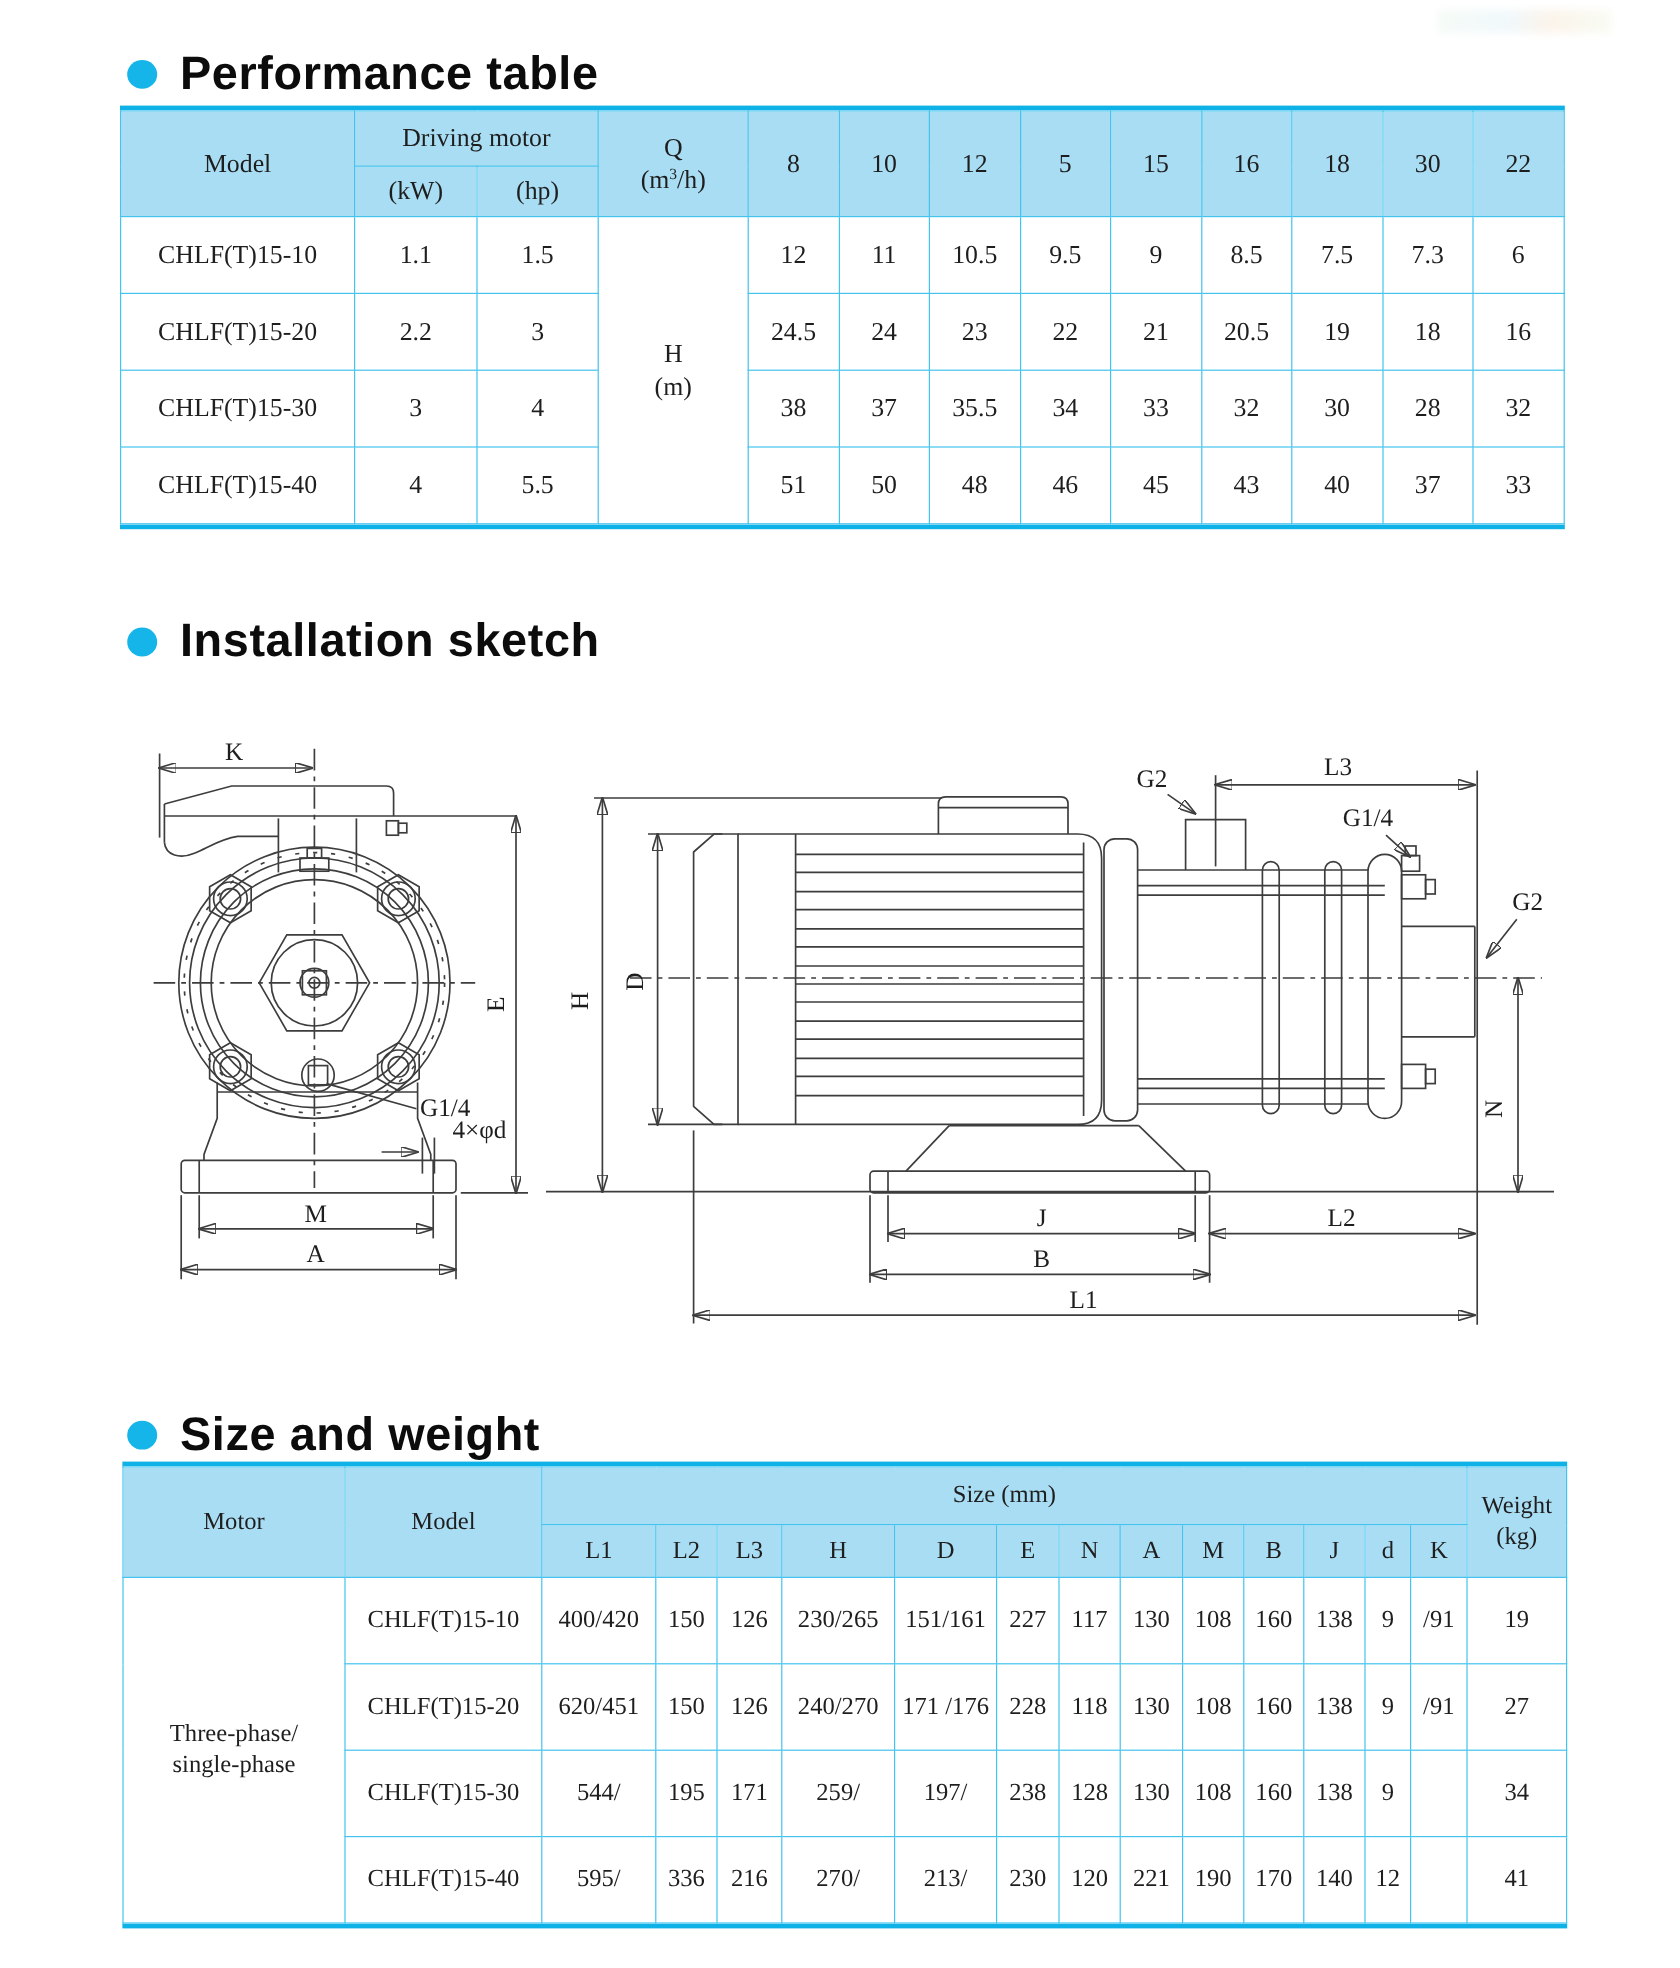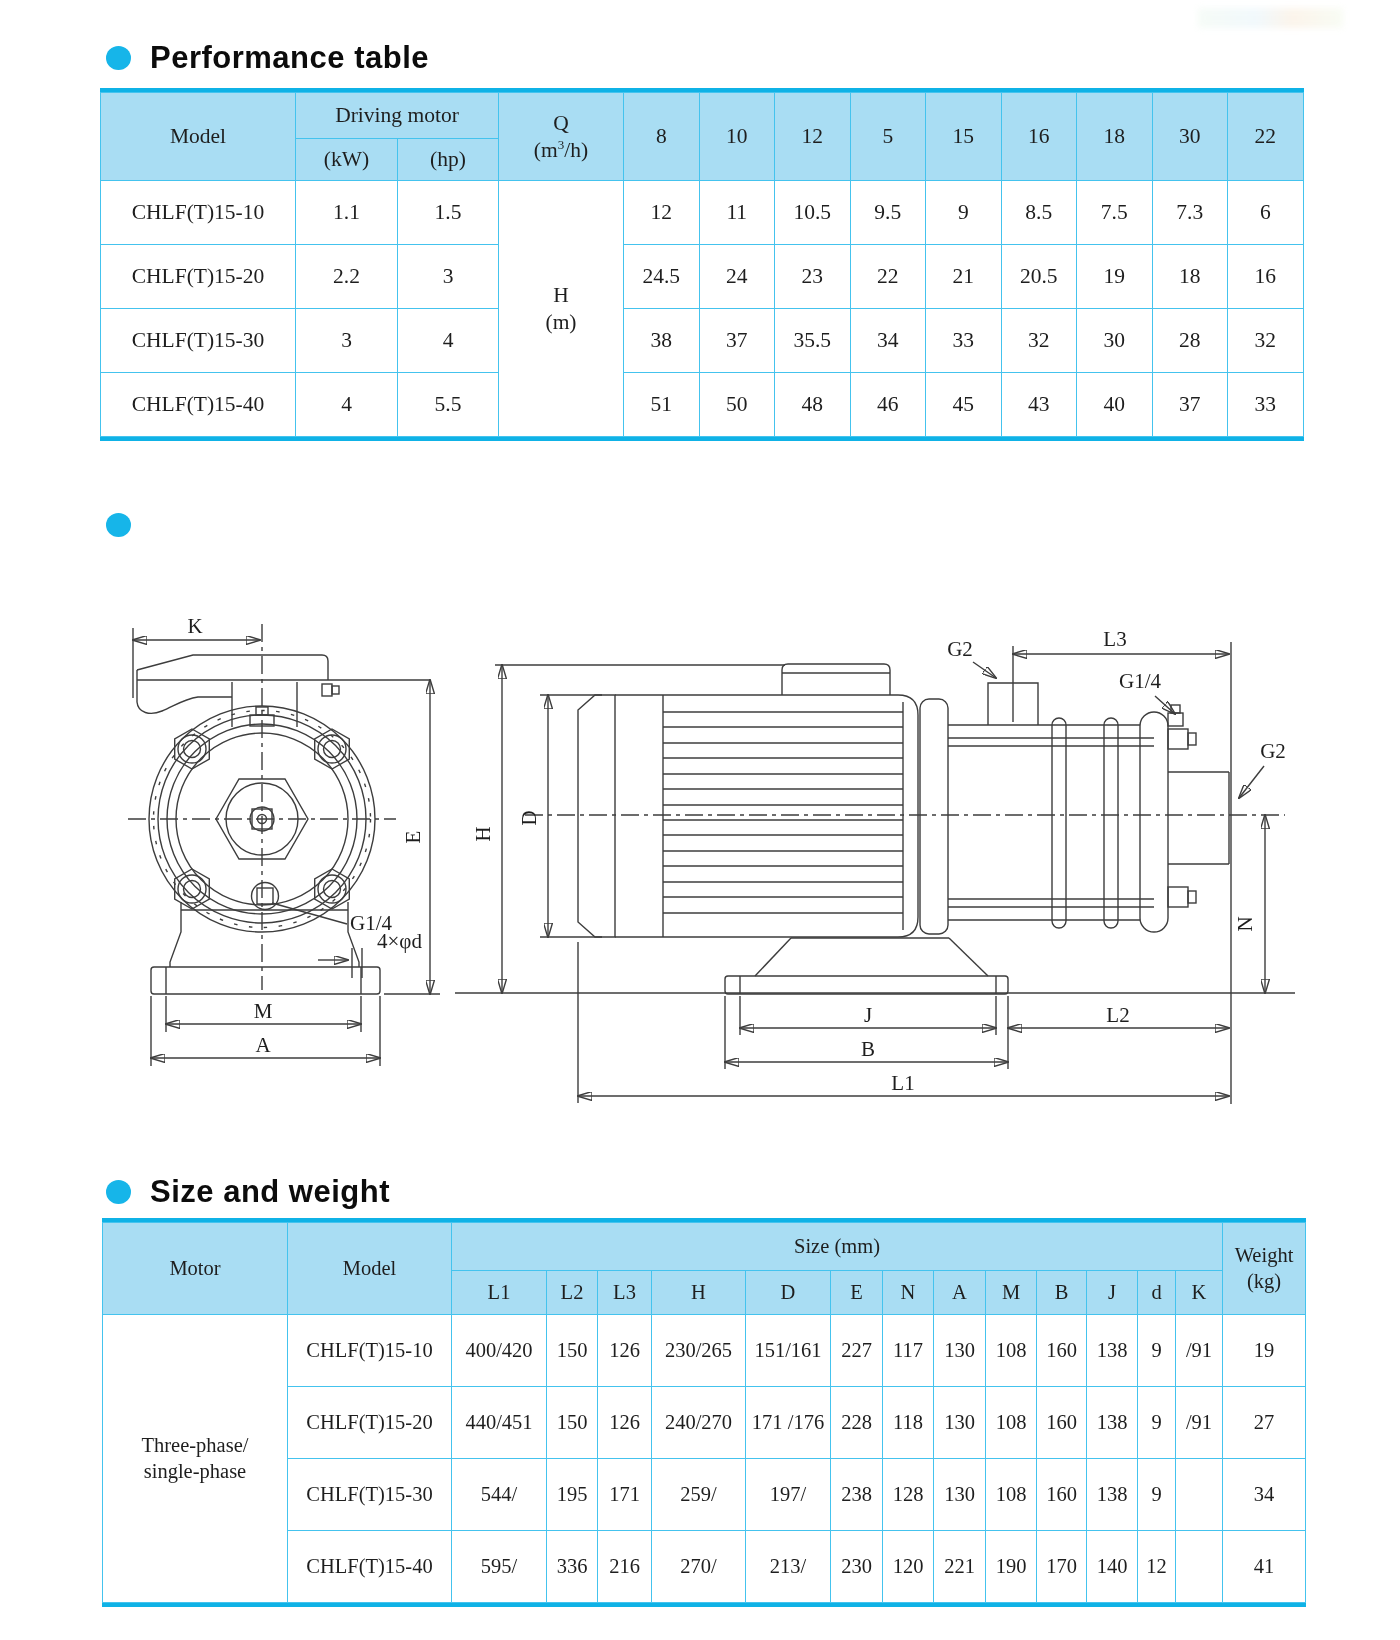--- a/index.html
+++ b/index.html
@@ -1,20 +1,20 @@
 <!DOCTYPE html>
 <html><head>
 <meta charset="utf-8">
 <style>
   html,body{margin:0;padding:0;}
   body{width:1400px;height:1640px;position:relative;background:#ffffff;
        font-family:"Liberation Serif", serif;overflow:hidden;}
 
   .section-heading{position:absolute;display:flex;align-items:center;gap:19px;
-       font-family:"Liberation Sans", sans-serif;font-weight:bold;font-size:31px;
+       font-family:"Liberation Sans", sans-serif;font-weight:bold;font-size:39px;
        color:#0c0c0c;letter-spacing:0.5px;}
   .bullet{width:25px;height:24px;border-radius:50%;background:#16b5e9;flex:0 0 auto;}
 
   .tbl-wrap{position:absolute;border-top:4px solid #0fb2e6;border-bottom:4px solid #0fb2e6;}
   table{border-collapse:collapse;table-layout:fixed;background:#fff;}
   td{border:1.6px solid #44c3ee;text-align:center;vertical-align:middle;
      color:#1e1e1e;padding:0;overflow:hidden;}
   .hd{background:#a9ddf3;}
   #perf-table td{font-size:21.5px;}
   #size-table td{font-size:20.5px;}
@@ -143,20 +143,21 @@
     <td>40</td>
     <td>37</td>
     <td>33</td>
   </tr>
 </tbody>
     </table>
 </div>
 
 <div class="section-heading" style="left:106px;top:513px;">
   <span class="bullet"></span>
+  <span>Installation sketch</span>
 </div>
 
 <svg class="sketch" style="left:100px;top:572px;" width="380" height="535" viewBox="0 0 380 535">
   <defs>
     <marker id="ae1" markerWidth="15" markerHeight="9" refX="14" refY="4.5" orient="auto" markerUnits="userSpaceOnUse">
       <path d="M0,0 L15,4.5 L0,9 z" fill="#3d3d3d" stroke="none"></path>
       </marker>
     <marker id="as1" markerWidth="15" markerHeight="9" refX="1" refY="4.5" orient="auto" markerUnits="userSpaceOnUse">
       <path d="M15,0 L0,4.5 L15,9 z" fill="#3d3d3d" stroke="none"></path>
       </marker>
@@ -423,21 +424,21 @@
     <td>130</td>
     <td>108</td>
     <td>160</td>
     <td>138</td>
     <td>9</td>
     <td>/91</td>
     <td>19</td>
   </tr>
   <tr style="height:72px">
     <td>CHLF(T)15-20</td>
-    <td>440/451</td>
+    <td>620/451</td>
     <td>150</td>
     <td>126</td>
     <td>240/270</td>
     <td>171 /176</td>
     <td>228</td>
     <td>118</td>
     <td>130</td>
     <td>108</td>
     <td>160</td>
     <td>138</td>

